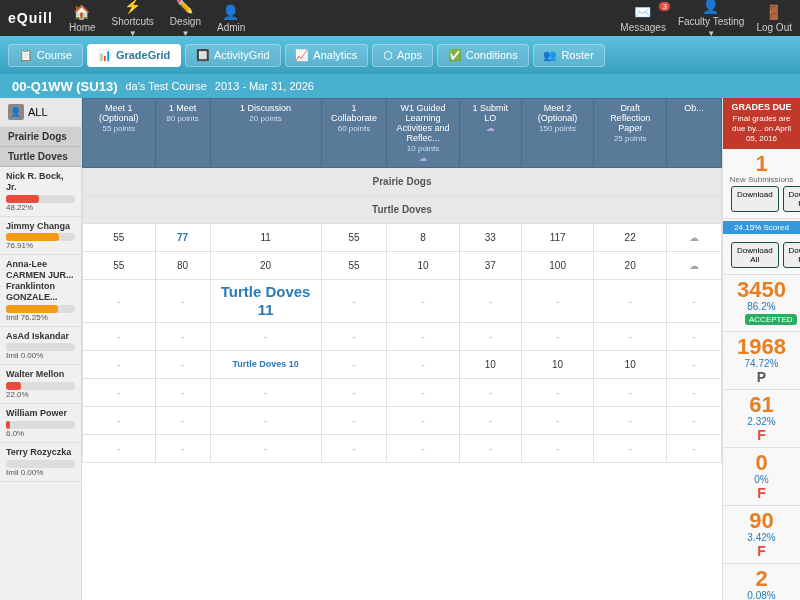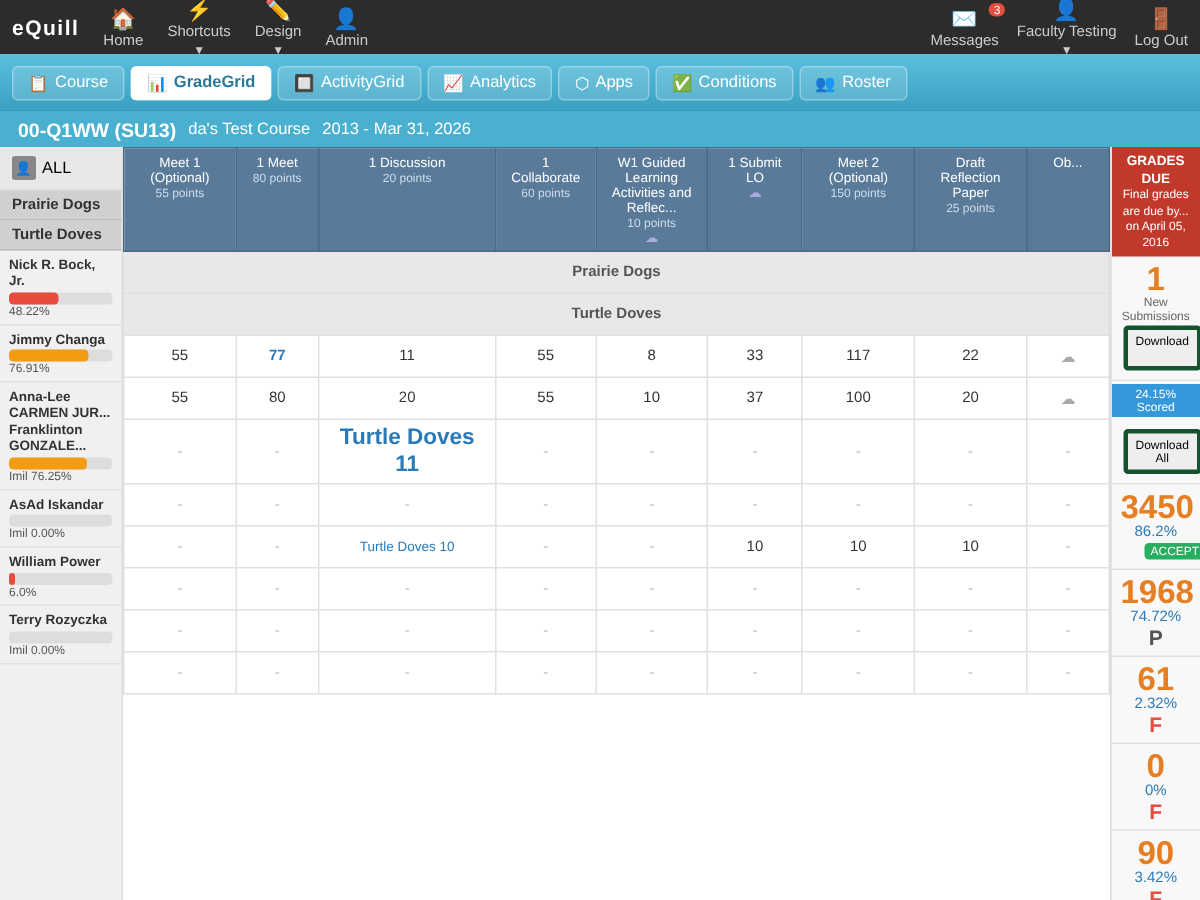--- a/index.html
+++ b/index.html
@@ -185,21 +185,21 @@
     }
     .grade-grid td.highlighted {
       color: #2a7ab8;
       font-weight: bold;
     }
     .cloud-icon { color: #aaa; font-size: 10px; }
     .dash { color: #bbb; }
 
     
     .right-panel {
-      width: 60px;
+      width: 78px;
       background: #f8f8f8;
       border-left: 1px solid #ddd;
       overflow-y: auto;
       flex-shrink: 0;
     }
     .grades-due-banner {
       background: #c0392b;
       color: #fff;
       padding: 4px 6px;
       font-size: 8px;
@@ -248,21 +248,21 @@
     .scored-bar {
       background: #3498db;
       color: #fff;
       font-size: 8px;
       padding: 2px 4px;
       text-align: center;
       margin: 2px 0;
     }
     .download-btn {
       background: #eee;
-      border: 3px solid #14532d;
+      border: 1px solid #14532d;
       border-radius: 3px;
       padding: 3px 5px;
       font-size: 8px;
       cursor: pointer;
       text-align: center;
       margin: 2px;
     }
     .dl-row {
       display: flex;
       justify-content: space-around;
@@ -376,20 +376,27 @@
       <div class="student-bar" style="width:76%;background:#f39c12"></div>
     </div>
     <div class="student-pct">Imil 76.25%</div>
   </div>
         <div class="student-item">
     <div class="student-name">AsAd Iskandar</div>
     <div class="student-bar-container">
       <div class="student-bar" style="width:0%;background:#e74c3c"></div>
     </div>
     <div class="student-pct">Imil 0.00%</div>
+  </div>
+        <div class="student-item">
+    <div class="student-name">Walter Mellon</div>
+    <div class="student-bar-container">
+      <div class="student-bar" style="width:22%;background:#e74c3c"></div>
+    </div>
+    <div class="student-pct">22.0%</div>
   </div>
         <div class="student-item">
     <div class="student-name">William Power</div>
     <div class="student-bar-container">
       <div class="student-bar" style="width:6%;background:#e74c3c"></div>
     </div>
     <div class="student-pct">6.0%</div>
   </div>
         <div class="student-item">
     <div class="student-name">Terry Rozyczka</div>
@@ -467,21 +474,21 @@
             <td><span class="dash">-</span></td>
             <td><span class="dash">-</span></td>
             <td><span class="dash">-</span></td>
             <td><span class="dash">-</span></td>
             <td><span class="dash">-</span></td>
           </tr>
           <tr>
             <td><span class="dash">-</span></td>
             <td><span class="dash">-</span></td>
             <td>
-              <div style="font-size: 9px; color: rgb(42, 122, 184); font-weight: normal; line-height: 1.2;">Turtle Doves
+              <div style="font-size: 9px; color: rgb(42, 122, 184); font-weight: bold; line-height: 1.2;">Turtle Doves
 10</div>
             </td>
             <td><span class="dash">-</span></td>
             <td><span class="dash">-</span></td>
             <td>10</td>
             <td>10</td>
             <td>10</td>
             <td><span class="dash">-</span></td>
           </tr>
           <tr>

